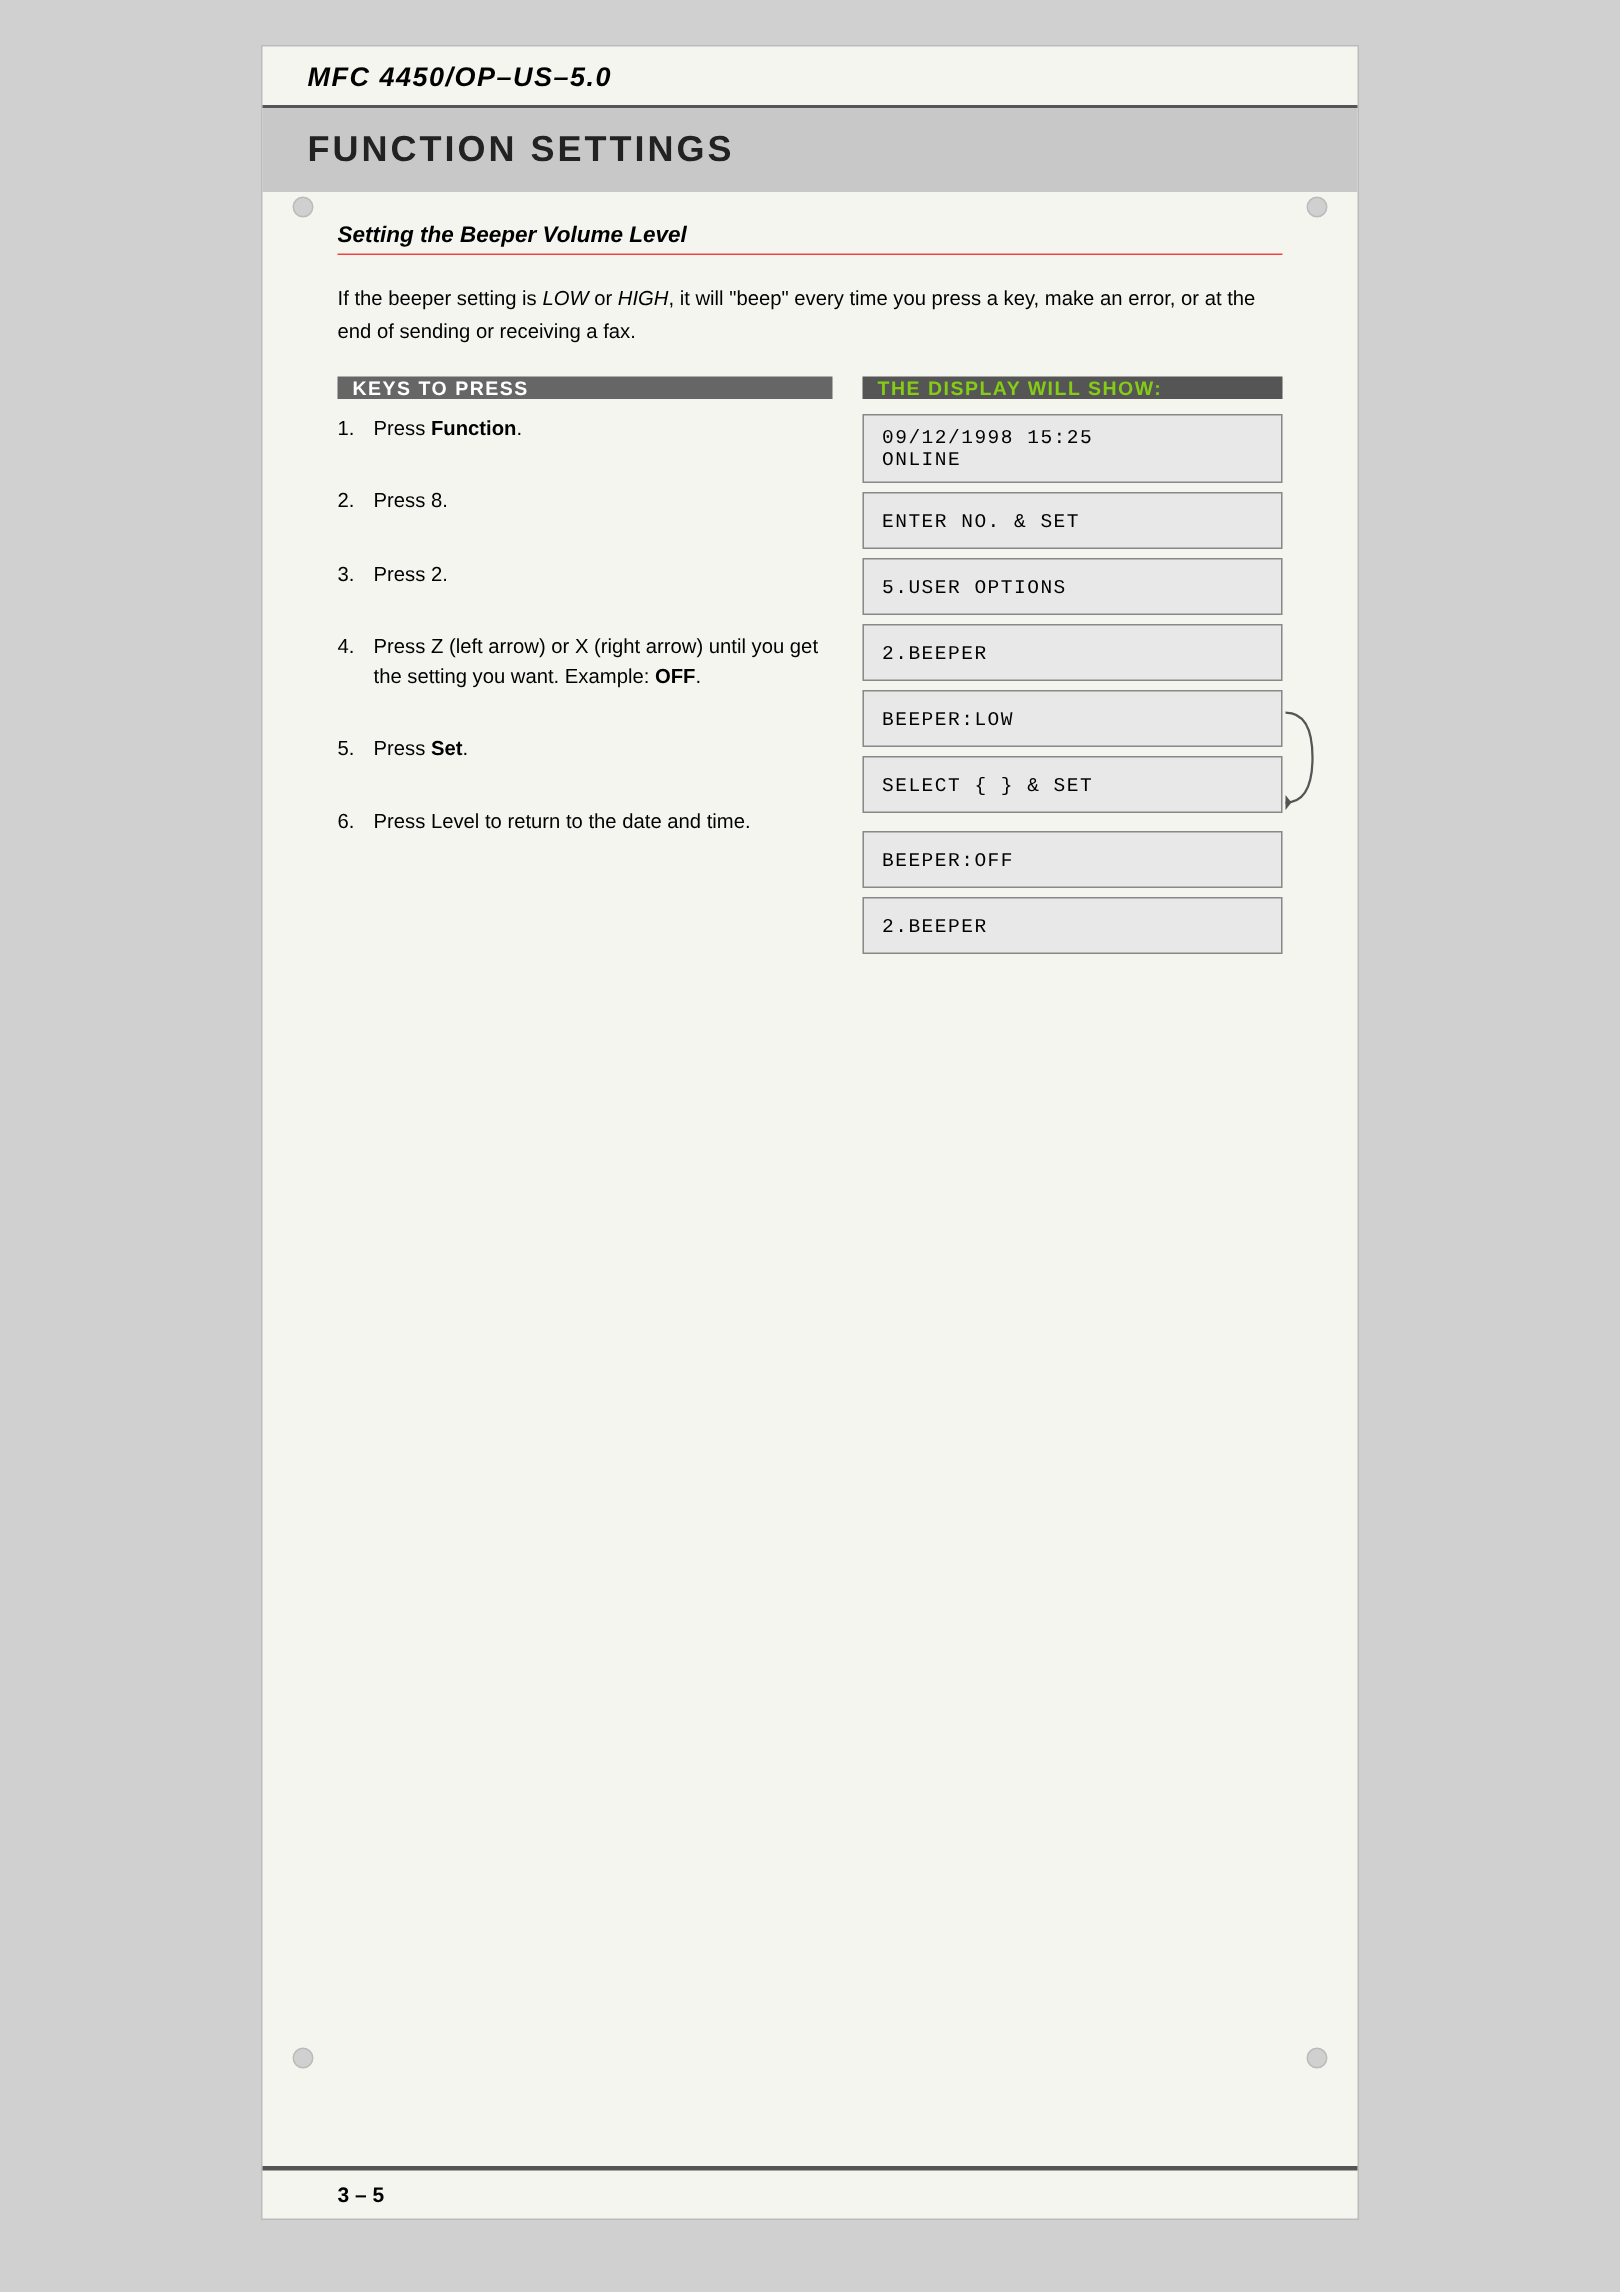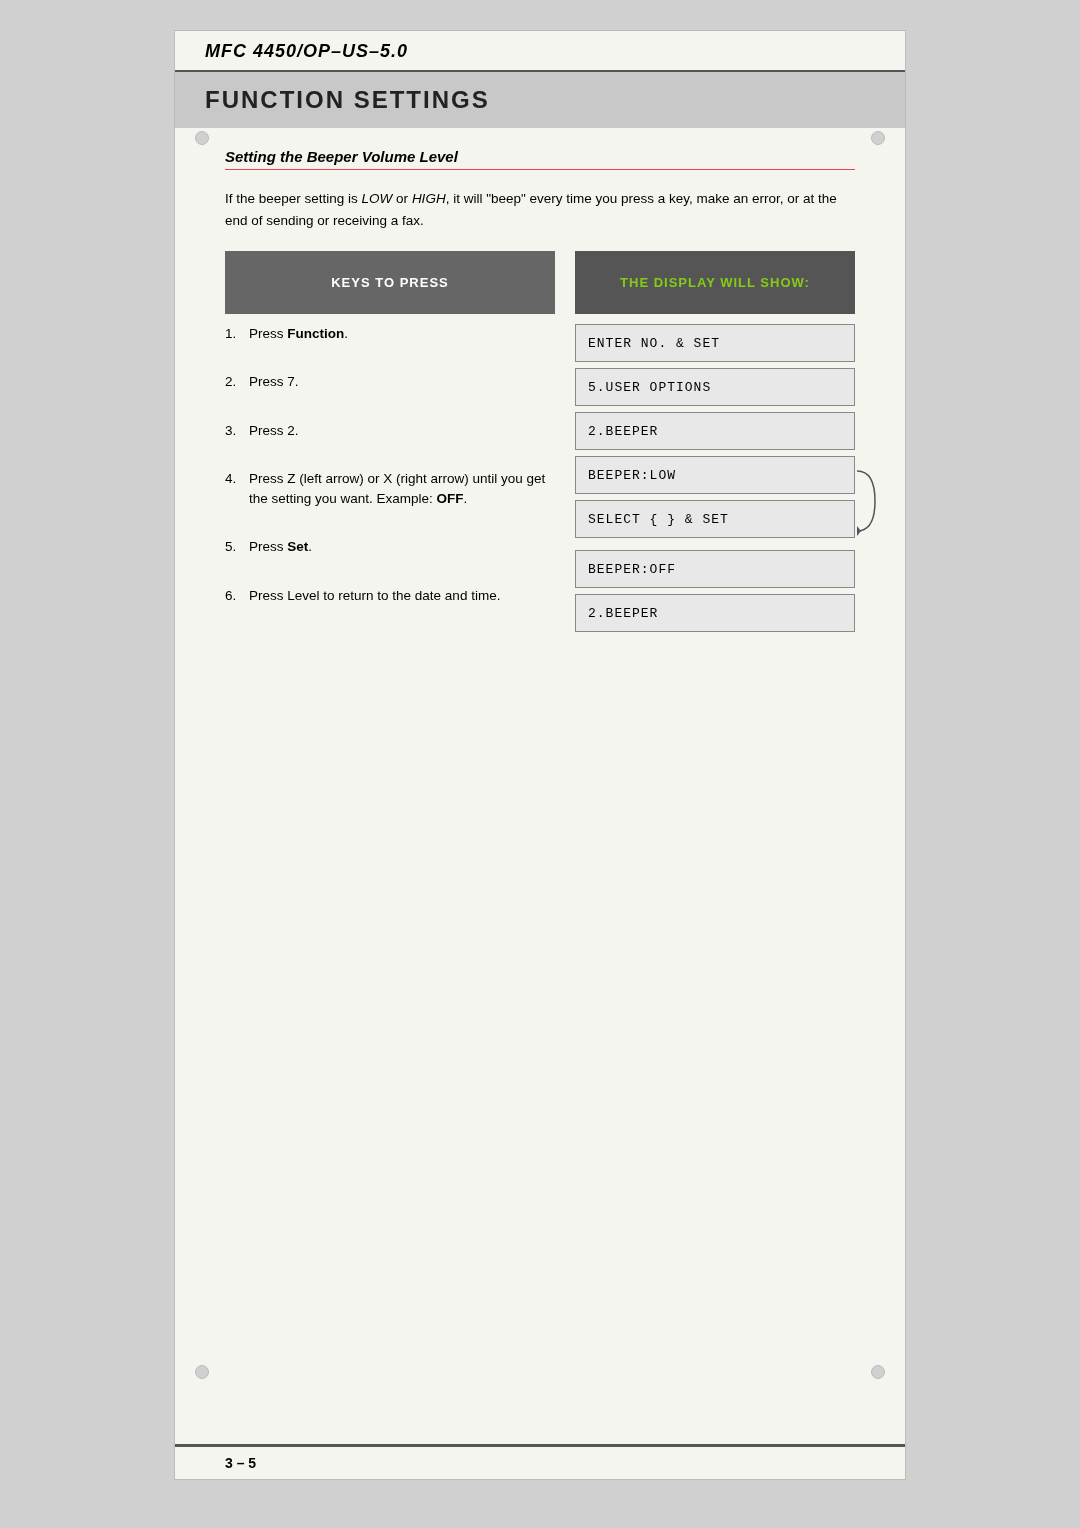--- a/index.html
+++ b/index.html
@@ -94,22 +94,22 @@
 
     .display-column {
       width: 280px;
       flex-shrink: 0;
     }
 
     .col-header {
       font-weight: bold;
       font-size: 13px;
       font-family: Arial, sans-serif;
-      padding: 24px 10px;
-      text-align: center;
+      padding: 0 10px;
+      text-align: left;
       letter-spacing: 1px;
     }
 
     .keys-col-header {
       background: #666;
       color: #fff;
     }
 
     .display-col-header {
       background: #555;
@@ -272,21 +272,21 @@
         <div class="col-header keys-col-header">KEYS TO PRESS</div>
         <div class="steps">
 
           <div class="step">
             <span class="step-number">1.</span>
             <span class="step-text">Press <b>Function</b>.</span>
           </div>
 
           <div class="step">
             <span class="step-number">2.</span>
-            <span class="step-text">Press 7.</span>
+            <span class="step-text">Press 8.</span>
           </div>
 
           <div class="step">
             <span class="step-number">3.</span>
             <span class="step-text">Press 2.</span>
           </div>
 
           <div class="step">
             <span class="step-number">4.</span>
             <span class="step-text">Press Z (left arrow) or X (right arrow) until you get the setting you want. Example: <b>OFF</b>.</span>
@@ -303,20 +303,24 @@
           </div>
 
         </div>
       </div>
 
       <div class="display-column">
         <div class="col-header display-col-header">THE DISPLAY WILL SHOW:</div>
 
         <div class="lcd-boxes">
 
+          <div class="lcd-box">
+            <span class="lcd-line">09/12/1998  15:25</span>
+            <span class="lcd-line">ONLINE</span>
+          </div>
 
           <div class="lcd-box">
             <span class="lcd-line">ENTER  NO.  &amp;  SET</span>
           </div>
 
           <div class="lcd-box">
             <span class="lcd-line">5.USER  OPTIONS</span>
           </div>
 
           <div class="lcd-box">

